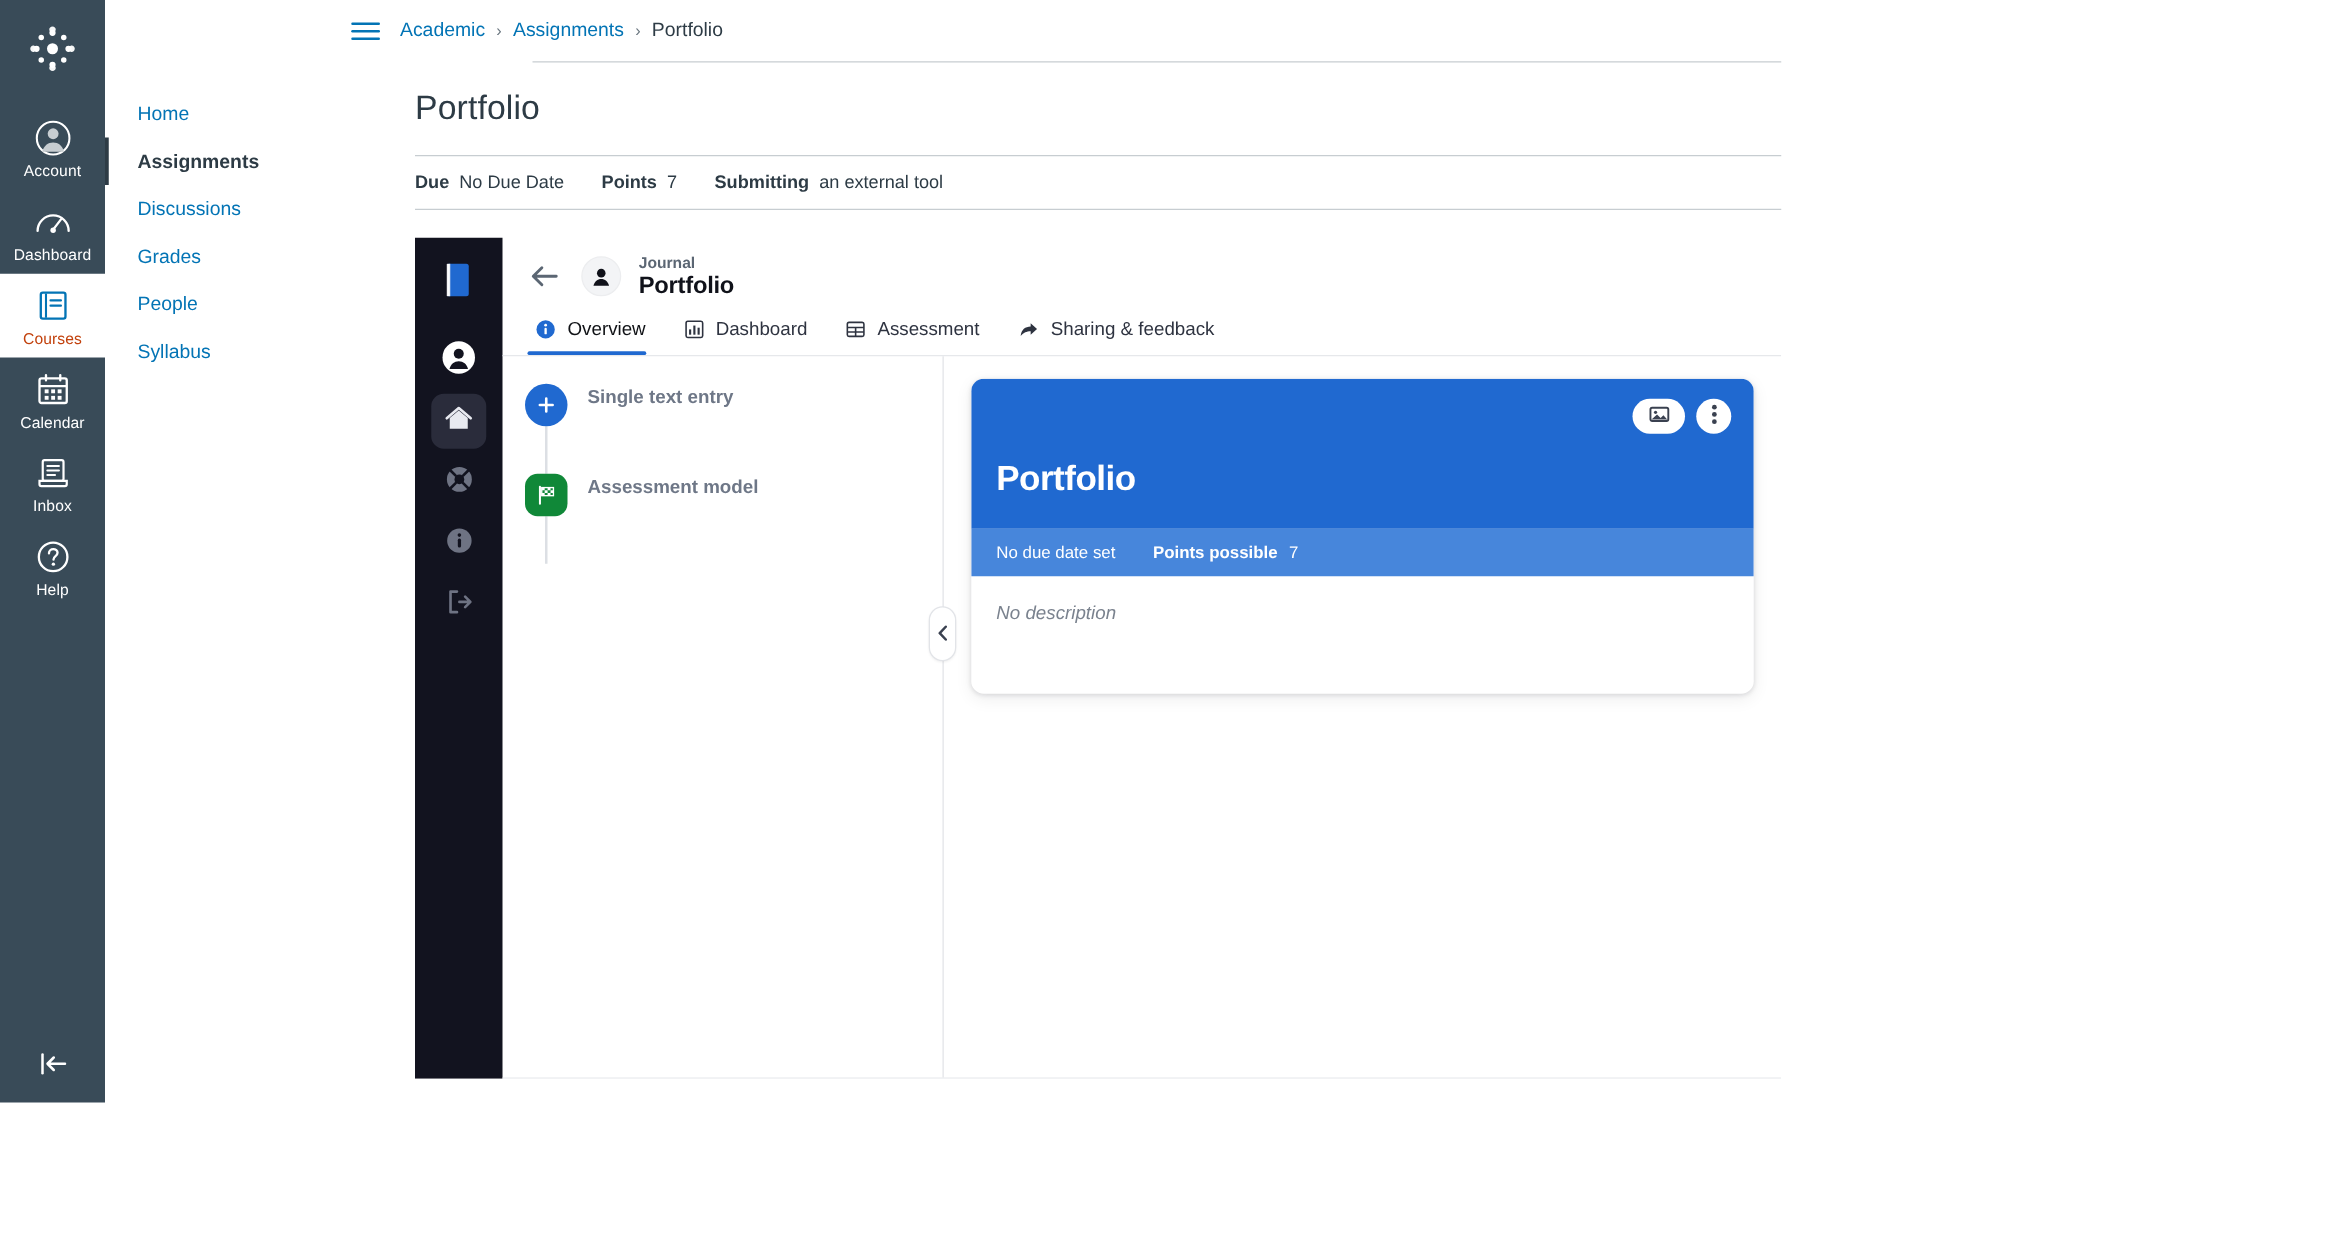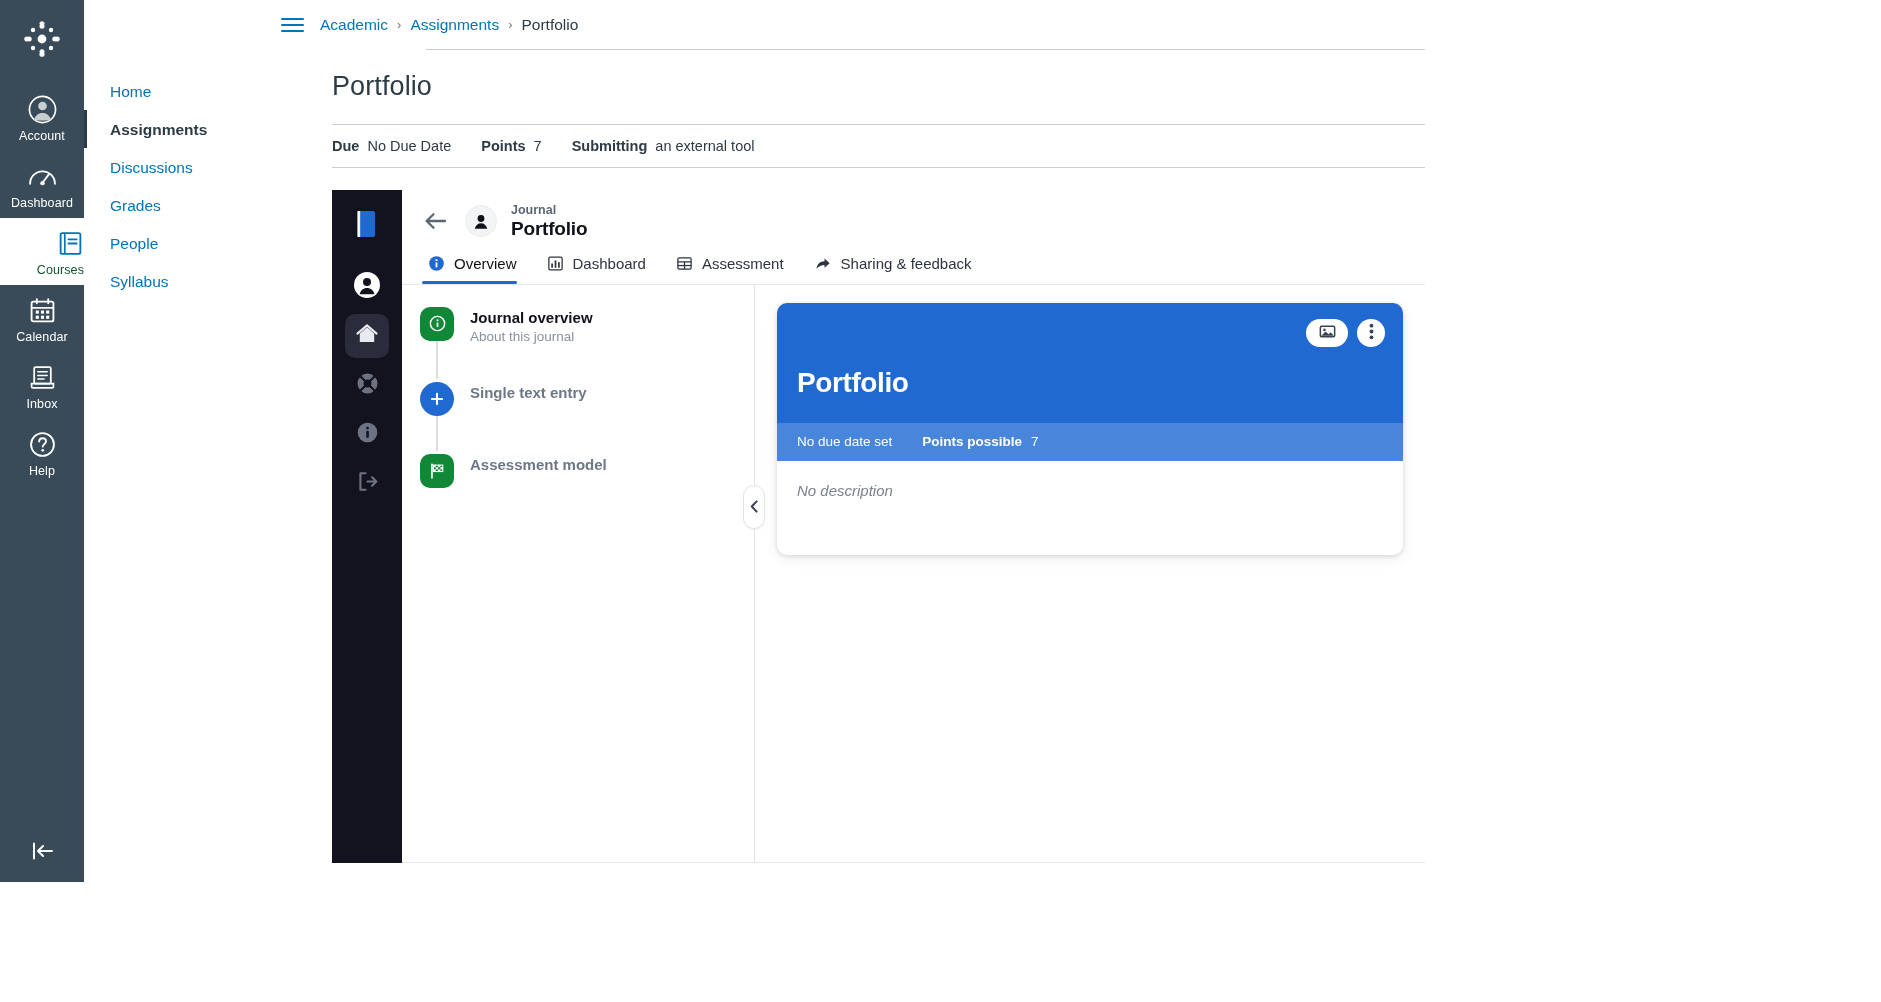--- a/index.html
+++ b/index.html
@@ -22,21 +22,21 @@
     position: relative;
   }
   .gn-logo { margin-top: 20px; margin-bottom: 22px; }
   .gn-item {
     width: 84px; padding: 9px 0 7px 0;
     display: flex; flex-direction: column; align-items: center; justify-content: center;
     color: #ffffff; cursor: pointer; text-decoration: none;
   }
   .gn-item .gn-ico { height: 32px; display: flex; align-items: center; justify-content: center; }
   .gn-label { font-size: 12.5px; line-height: 16px; margin-top: 3px; letter-spacing: .1px; }
-  .gn-item.active { background: #ffffff; color: #14532d; align-items: flex-end; }
+  .gn-item.active { background: #ffffff; color: #c2410c; }
   .gn-collapse {
     position: absolute; bottom: 20px; left: 0; width: 84px;
     display: flex; align-items: center; justify-content: center;
     cursor: pointer;
   }
 
   
   .course-nav {
     width: 171px; flex: 0 0 171px;
     padding: 72px 0 0 0;
@@ -476,33 +476,20 @@
         <div class="tabs-rule"></div>
 
         <div class="tool-main">
 
           <div class="panel-left">
 
             <div class="clist">
               <div class="cconn" style="top:34px;height:38px;"></div>
               <div class="cconn" style="top:106px;height:38px;"></div>
 
-              <div class="citem" style="padding-bottom:38px;">
-                <span class="cbadge sq">
-                  <svg width="17" height="17" viewBox="0 0 20 20" aria-hidden="true">
-                    <circle cx="10" cy="10" r="8.4" fill="none" stroke="#ffffff" stroke-width="1.7"></circle>
-                    <circle cx="10" cy="6.2" r="1.2" fill="#ffffff"></circle>
-                    <rect x="9" y="8.6" width="2" height="5.6" rx="1" fill="#ffffff"></rect>
-                  </svg>
-                </span>
-                <span class="ctext">
-                  <span class="ctitle" style="display:block">Journal overview</span>
-                  <span class="csub" style="display:block">About this journal</span>
-                </span>
-              </div>
 
               <div class="citem" style="padding-bottom:38px;">
                 <span class="cbadge circ">
                   <svg width="16" height="16" viewBox="0 0 20 20" aria-hidden="true">
                     <path d="M10 3.6v12.8M3.6 10h12.8" stroke="#ffffff" stroke-width="2.6" stroke-linecap="round"></path>
                   </svg>
                 </span>
                 <span class="ctext">
                   <span class="ctitle muted" style="display:block">Single text entry</span>
                 </span>

